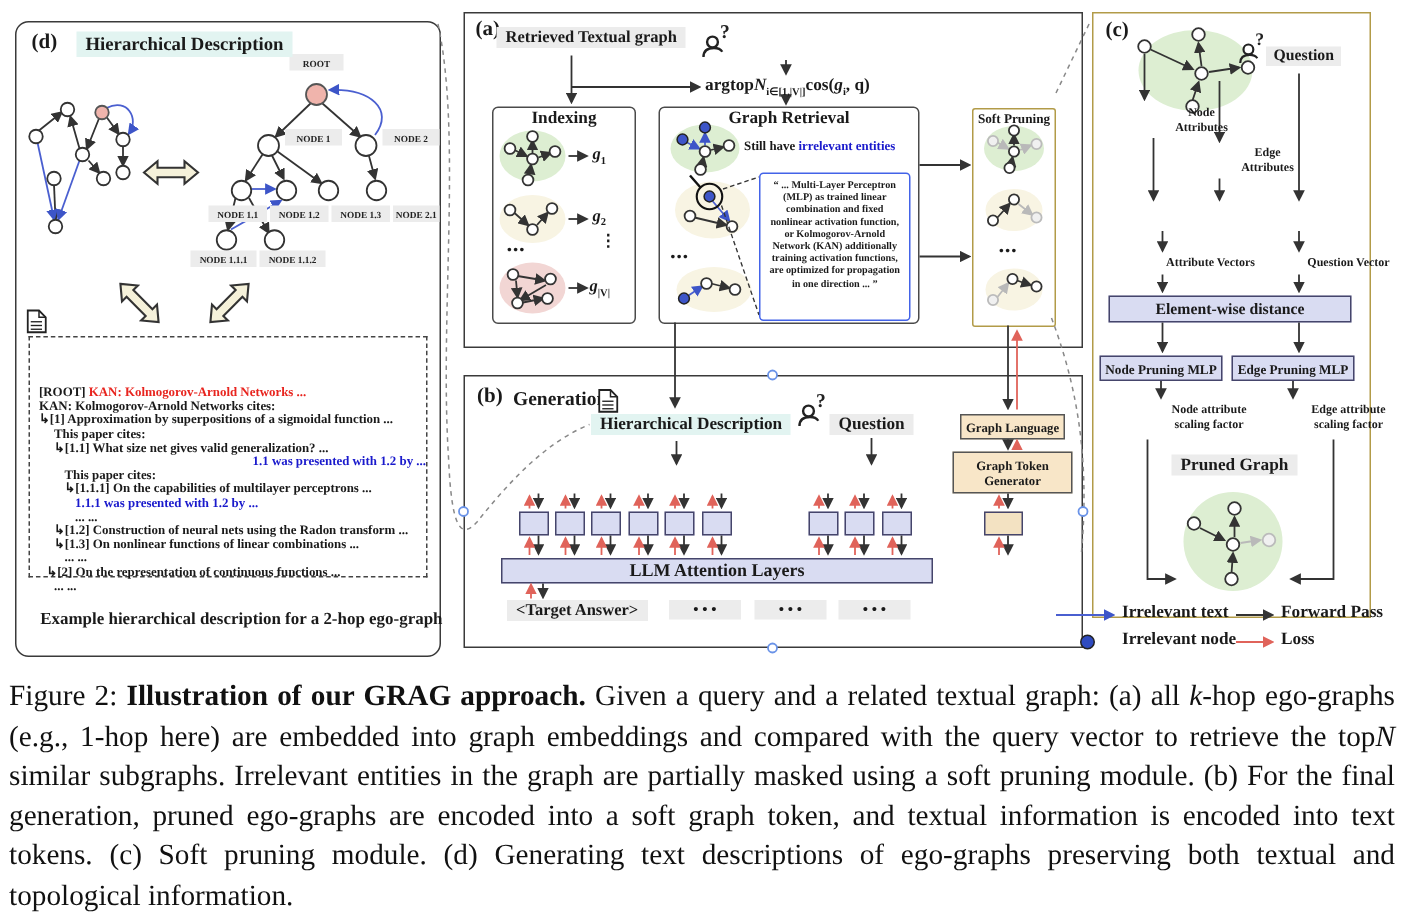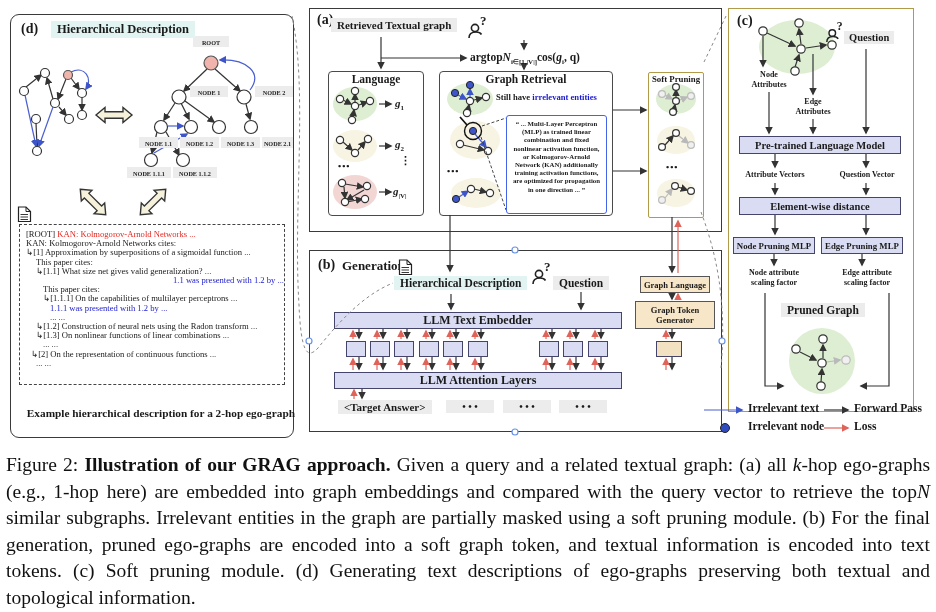--- a/index.html
+++ b/index.html
@@ -16,32 +16,32 @@
   .chip-cyan{background:#e2f4f1;}
   .innerbox{position:absolute;background:#fff;border:1.5px solid #4a4a4a;border-radius:4px;box-sizing:border-box;z-index:1;}
   .goldbox{border:1.5px solid #b29b48;border-radius:2px;}
   .boxtitle{position:absolute;text-align:center;font-weight:bold;z-index:3;white-space:nowrap;}
   .bar{position:absolute;background:#d9dcf2;border:1.5px solid #45456b;box-sizing:border-box;
        display:flex;align-items:center;justify-content:center;font-weight:bold;z-index:2;}
   .tanbar{background:#f8e6c8;border:1.3px solid #555;}
   .tokbox{position:absolute;width:20px;height:16px;background:#d9dcf2;border:1.3px solid #45456b;box-sizing:border-box;z-index:2;}
   .tok-tan{background:#f3e2c2;width:26px;}
   .dashed-box{position:absolute;border:1.4px dashed #444;box-sizing:border-box;background:#fff;z-index:2;}
-  .hier{font-weight:normal;font-size:8.6px;line-height:9.2px;padding:5px 0 0 6px;white-space:nowrap;}
+  .hier{font-weight:bold;font-size:8.6px;line-height:9.2px;padding:5px 0 0 6px;white-space:nowrap;margin-top:27px;}
   .c-red{color:#e8251f;}
   .c-blue{color:#1a1acc;}
   .glabel{position:absolute;font-weight:bold;font-style:italic;font-size:11px;z-index:3;}
   .glabel sub{font-size:7px;font-style:normal;}
   .dots{position:absolute;font-weight:bold;font-size:9px;letter-spacing:1px;z-index:3;}
   .formula{position:absolute;font-weight:bold;font-size:11.5px;white-space:nowrap;z-index:3;}
   .formula sub{font-size:7px;font-weight:bold;}
   .quotebox{position:absolute;border:1.5px solid #4363e8;border-radius:3px;background:#fff;
             font-weight:bold;font-size:6.8px;line-height:8.2px;text-align:center;
             padding:4px 3px;box-sizing:border-box;z-index:3;}
-  .smalllbl{position:absolute;font-weight:bold;font-size:8px;line-height:10px;text-align:center;z-index:3;}
+  .smalllbl{position:absolute;font-weight:bold;font-size:8px;line-height:10px;text-align:center;z-index:3;margin-left:32px;}
   .legend-lbl{position:absolute;font-weight:bold;font-size:11.5px;white-space:nowrap;}
   .caption{position:absolute;left:0;top:452px;width:936px;box-sizing:border-box;padding:0 6px;
            font-size:19.5px;line-height:26.6px;text-align:justify;color:#111;}
   .caption b{font-weight:bold;}
   .caption i{font-style:italic;}
   svg{overflow:visible;}
   .ln{stroke:#333;stroke-width:1.2;fill:none;}
   .lnr{stroke:#e0635a;stroke-width:1.2;fill:none;}
   .lnb{stroke:#4a5fd0;stroke-width:1.2;fill:none;}
   .lng{stroke:#b9b9b9;stroke-width:1.2;fill:none;}
@@ -190,21 +190,21 @@
 
   <svg class="abs" style="left:157px;top:6px;z-index:4" width="22" height="25" viewBox="0 0 22 25">
     <circle cx="8" cy="13" r="3.6" fill="#fff" stroke="#222" stroke-width="1.6"></circle>
     <path d="M2,23 q0,-6 7,-6 q4,0 5.5,2.5" fill="none" stroke="#222" stroke-width="1.6"></path>
     <text x="13" y="10" font-family="Liberation Serif,serif" font-weight="bold" font-size="13" fill="#222">?</text>
   </svg>
 
   <span class="formula" style="left:160px;top:42px"><span>argtop</span><i>N</i><sub>i∈[1,|V|]</sub><span>cos(</span><i>g</i><sub>i</sub><span>, q)</span></span>
 
   <div class="innerbox" style="left:18px;top:62px;width:96px;height:145px"></div>
-  <div class="boxtitle" style="left:18px;top:64px;width:96px;font-size:11.5px">Language</div>
+  <div class="boxtitle" style="left:18px;top:64px;width:96px;font-size:11.5px">Indexing</div>
   <div class="innerbox" style="left:129px;top:62px;width:174px;height:145px"></div>
   <div class="boxtitle" style="left:129px;top:64px;width:174px;font-size:11.5px">Graph Retrieval</div>
   <div class="innerbox goldbox" style="left:338px;top:63px;width:56px;height:146px"></div>
   <div class="boxtitle" style="left:338px;top:65px;width:56px;font-size:8.8px">Soft Pruning</div>
 
   <span class="glabel" style="left:85px;top:88px"><span>g</span><sub>1</sub></span>
   <span class="glabel" style="left:85px;top:129px"><span>g</span><sub>2</sub></span>
   <span class="dots" style="left:90px;top:145px;font-size:11px;letter-spacing:0">⋮</span>
   <span class="glabel" style="left:83px;top:176px"><span>g</span><sub>|V|</sub></span>
   <span class="dots" style="left:28px;top:152px">•••</span>
@@ -327,21 +327,20 @@
     <text x="13" y="10" font-family="Liberation Serif,serif" font-weight="bold" font-size="13" fill="#222">?</text>
   </svg>
   <span class="chip" style="left:243px;top:25px;font-size:11.5px">Question</span>
 
   <div class="bar tanbar" style="left:330px;top:25px;width:70px;height:17px;font-size:8.5px">Graph Language</div>
   <div class="bar tanbar" style="left:325px;top:50px;width:80px;height:28px;font-size:8.5px;flex-direction:column;line-height:10px">
     <span>Graph Token</span>
     <span>Generator</span>
   </div>
 
-  <div class="bar" style="left:24px;top:61px;width:288px;height:17px;font-size:12px">LLM Text Embedder</div>
   <div class="bar" style="left:24px;top:121px;width:288px;height:17px;font-size:12px">LLM Attention Layers</div>
 
   <div class="tokbox" style="left:36px;top:90px"></div>
   <div class="tokbox" style="left:60px;top:90px"></div>
   <div class="tokbox" style="left:84px;top:90px"></div>
   <div class="tokbox" style="left:109px;top:90px"></div>
   <div class="tokbox" style="left:133px;top:90px"></div>
   <div class="tokbox" style="left:158px;top:90px"></div>
   <div class="tokbox" style="left:229px;top:90px"></div>
   <div class="tokbox" style="left:253px;top:90px"></div>
@@ -415,21 +414,20 @@
 
   <div class="smalllbl" style="left:10px;top:61px;width:60px">
     <span>Node</span><br>
     <span>Attributes</span>
   </div>
   <div class="smalllbl" style="left:52px;top:88px;width:64px">
     <span>Edge</span><br>
     <span>Attributes</span>
   </div>
 
-  <div class="bar" style="left:10px;top:127px;width:162px;height:18px;font-size:10.5px">Pre-trained Language Model</div>
   <div class="smalllbl" style="left:2px;top:161px;width:88px">Attribute Vectors</div>
   <div class="smalllbl" style="left:94px;top:161px;width:88px">Question Vector</div>
   <div class="bar" style="left:10px;top:188px;width:162px;height:18px;font-size:10.5px">Element-wise distance</div>
   <div class="bar" style="left:4px;top:228px;width:82px;height:17px;font-size:8.8px">Node Pruning MLP</div>
   <div class="bar" style="left:92px;top:228px;width:82px;height:17px;font-size:8.8px">Edge Pruning MLP</div>
   <div class="smalllbl" style="left:0px;top:259px;width:90px">
     <span>Node attribute</span><br>
     <span>scaling factor</span>
   </div>
   <div class="smalllbl" style="left:92px;top:259px;width:92px">

